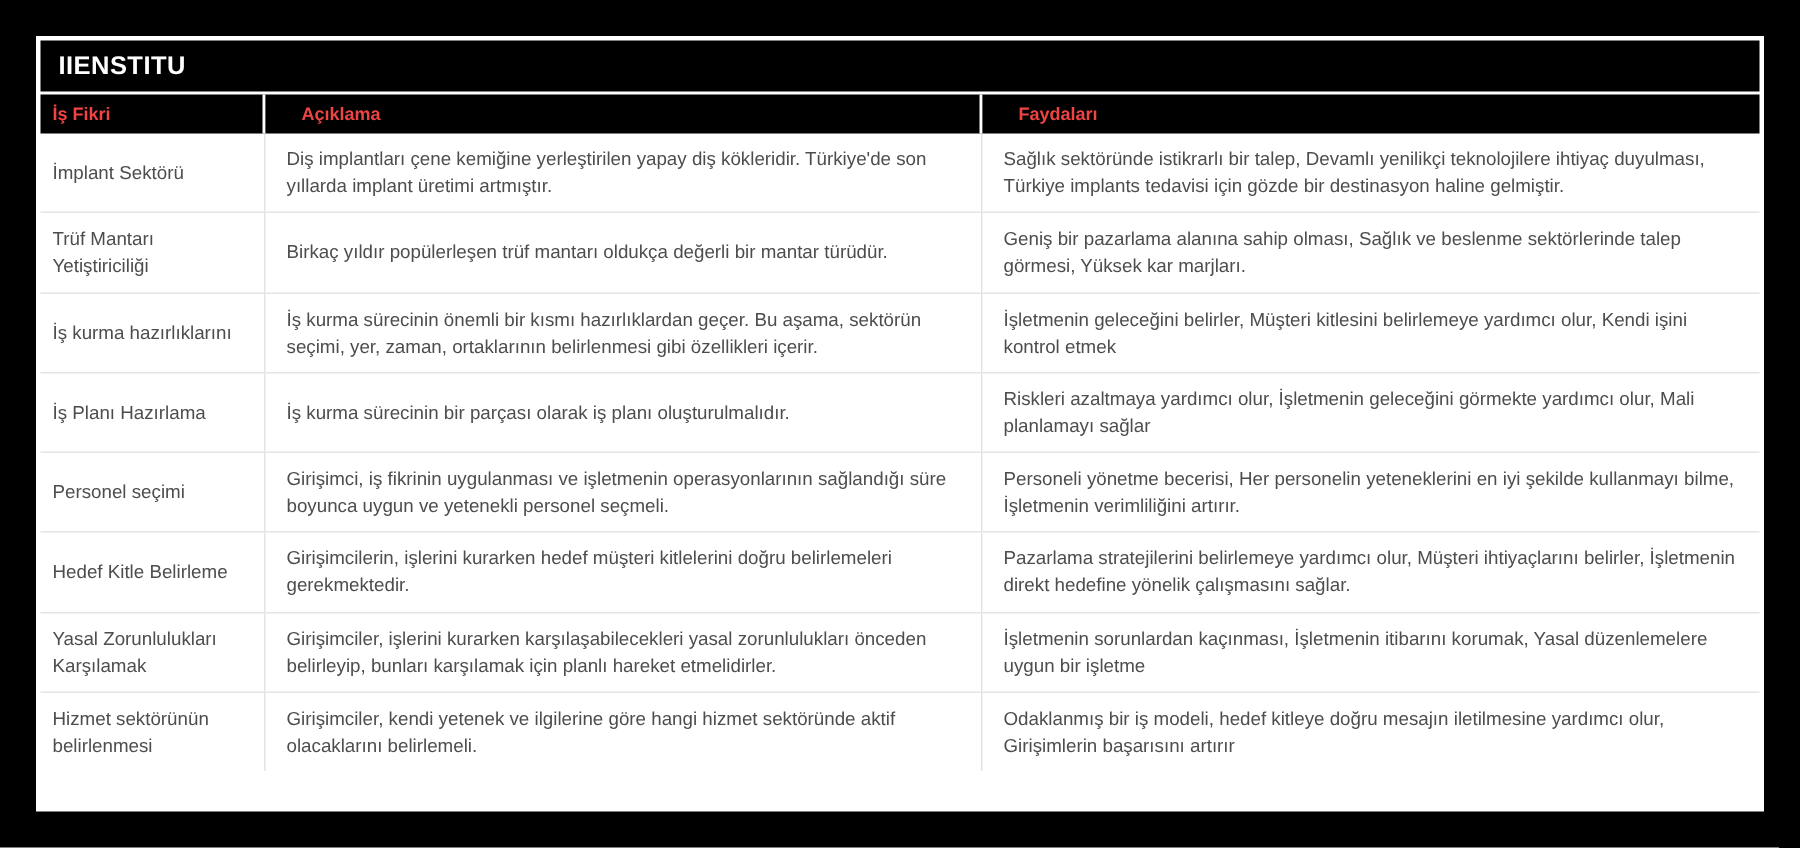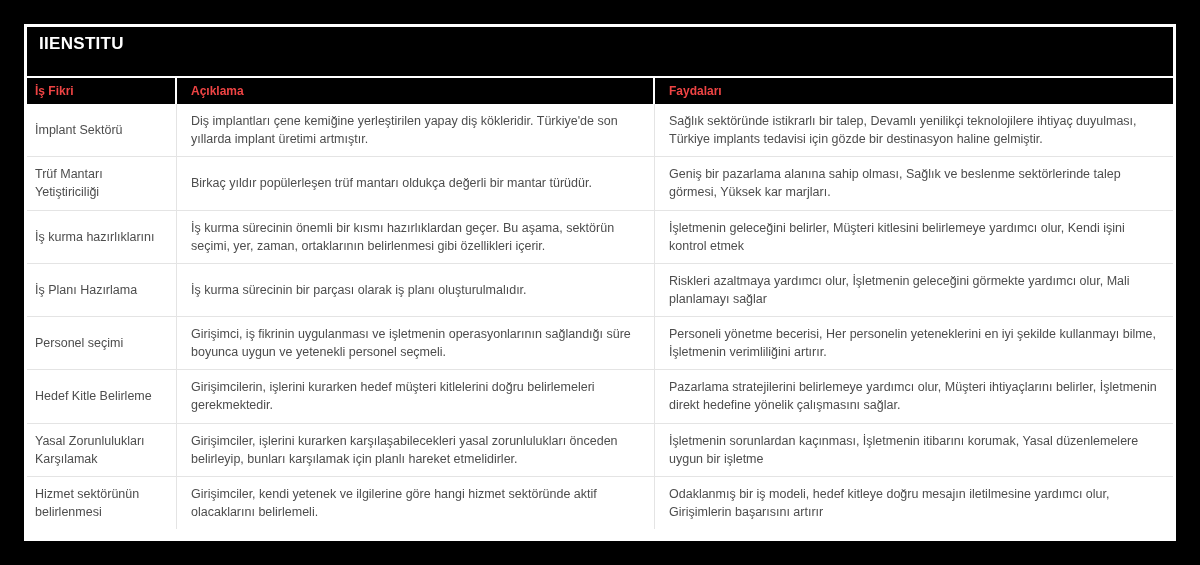--- a/index.html
+++ b/index.html
@@ -15,40 +15,40 @@
     height: 517px;
     padding: 3px;
     overflow: hidden;
   }
   .titlebar {
     background: #000000;
     color: #ffffff;
     font-size: 17px;
     font-weight: bold;
     letter-spacing: 0.3px;
-    padding: 7px 12px 22px 12px;
+    padding: 7px 12px 7px 12px;
   }
   table {
     width: 100%;
     border-collapse: separate;
     border-spacing: 0;
     margin-top: 2px;
     table-layout: fixed;
   }
   thead th {
     background: #000000;
     color: #ef4444;
     font-size: 12px;
     font-weight: bold;
     text-align: left;
     padding: 6px 14px 6px 8px;
     border-right: 2px solid #ffffff;
   }
   thead th:last-child { border-right: none; }
-  thead th.col-desc, thead th.col-benefits { padding-left: 14px; }
+  thead th.col-desc, thead th.col-benefits { padding-left: 24px; }
   col.c1 { width: 150px; }
   col.c2 { width: 478px; }
   col.c3 { width: 518px; }
   tbody td {
     color: #4d4d4d;
     font-size: 12.5px;
     line-height: 1.45;
     vertical-align: middle;
     padding: 8px 14px;
     border-bottom: 1px solid #e4e4e4;

